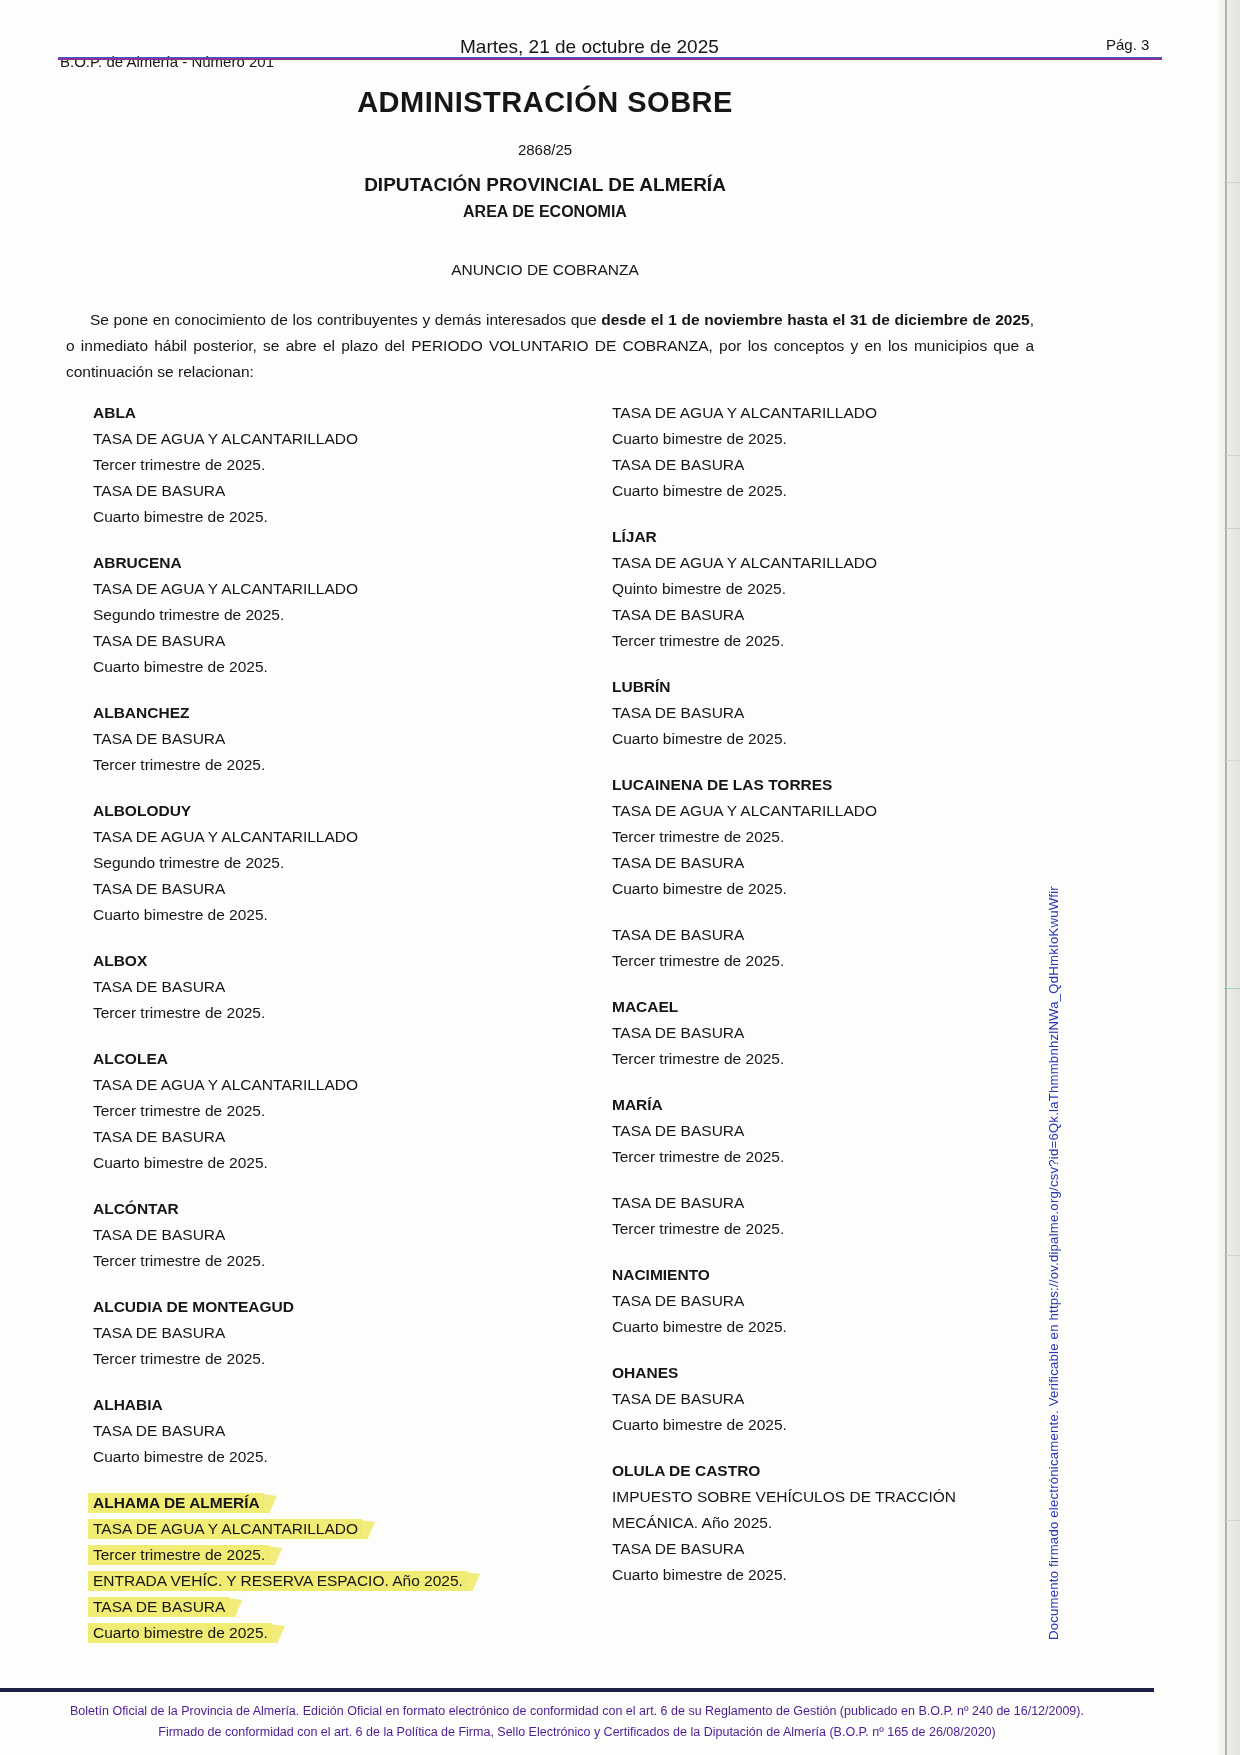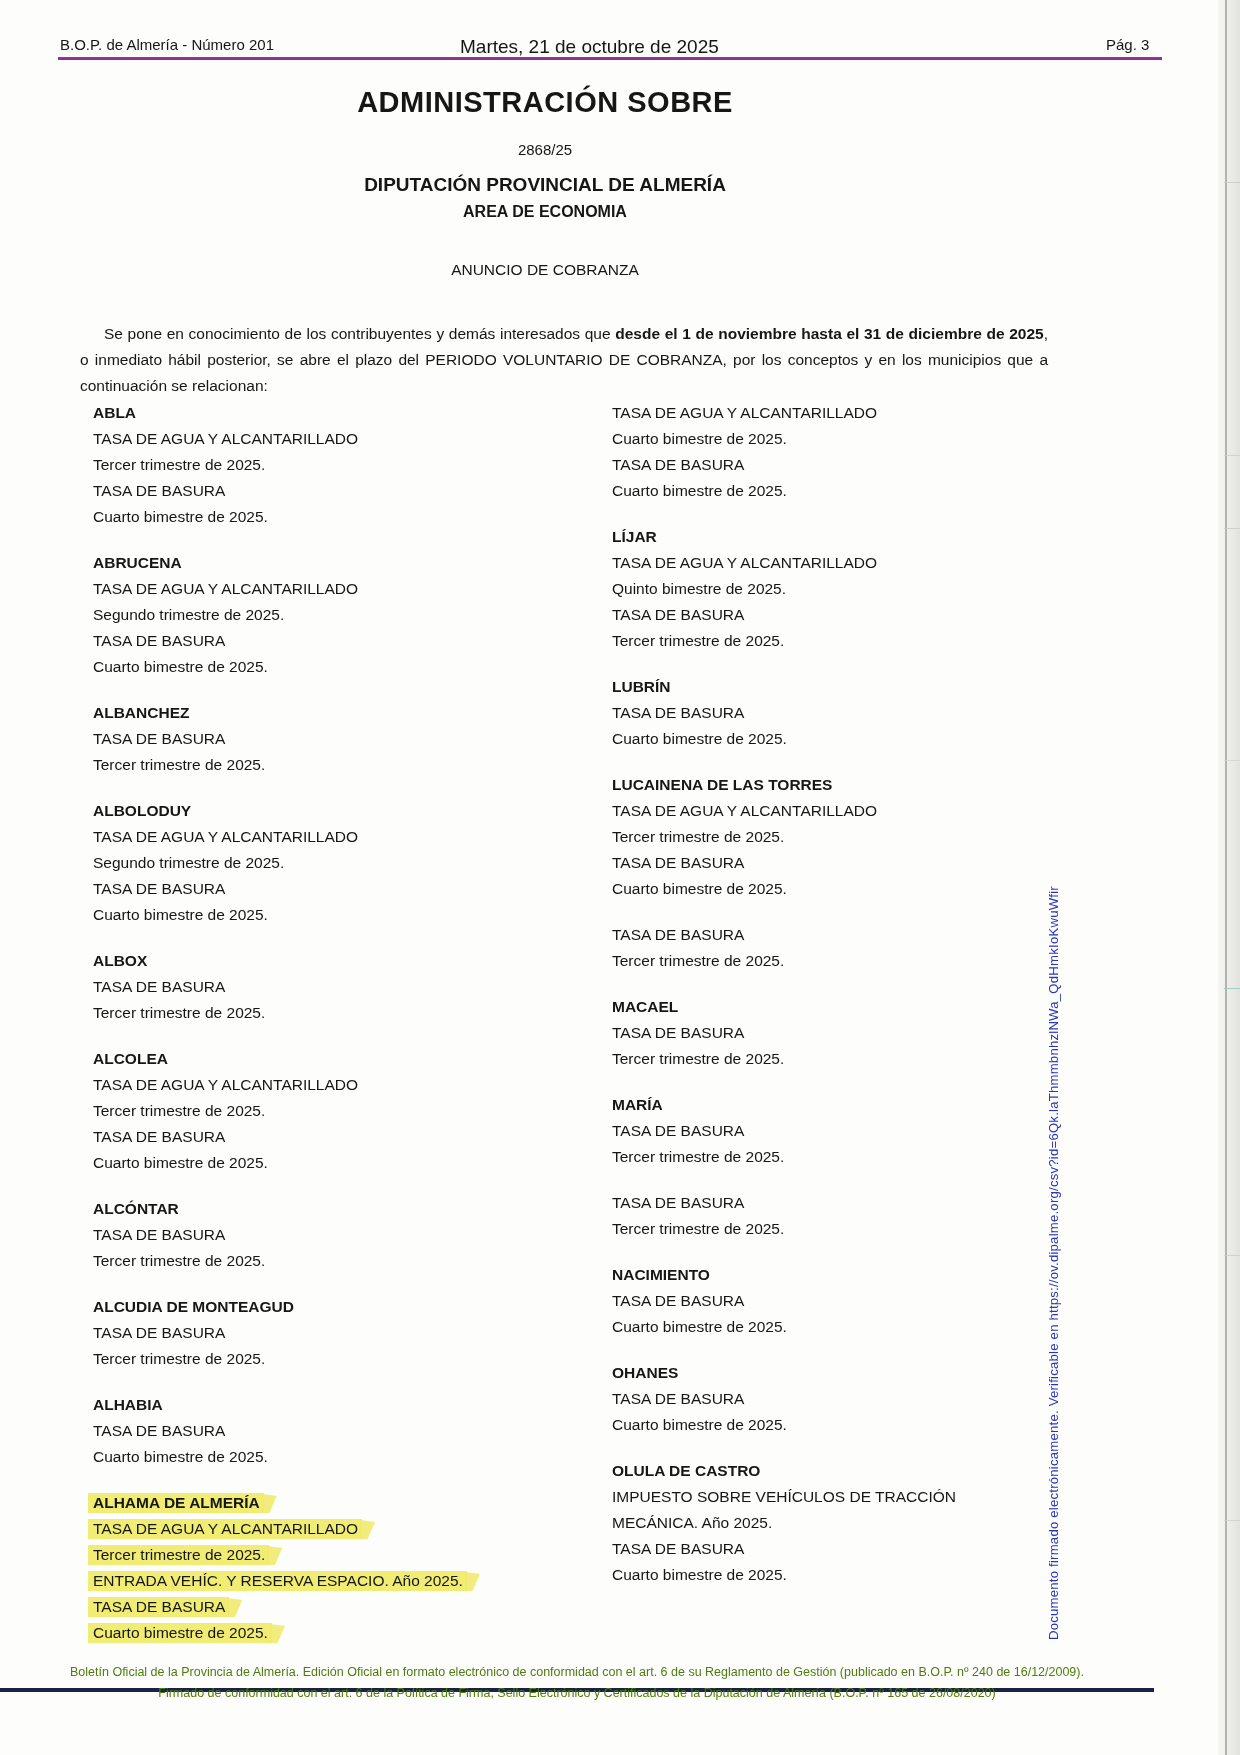--- a/index.html
+++ b/index.html
@@ -3,50 +3,50 @@
 <meta charset="utf-8">
 <style>
   html,body{margin:0;padding:0;background:#e9e9e5;}
   .page{
     position:relative; width:1240px; height:1755px; margin:0 auto;
     background:#fdfdfb; overflow:hidden;
     font-family:"Liberation Sans", sans-serif; color:#161616;
     -webkit-font-smoothing:antialiased;
   }
   
-  .hdr-left{position:absolute; top:36px; left:60px; font-size:15px;}
+  .hdr-left{position:absolute; top:53px; left:60px; font-size:15px;}
   .hdr-center{position:absolute; top:36px; left:460px; font-size:19px;}
   .hdr-right{position:absolute; top:36px; left:1106px; font-size:15px;}
   .hdr-rule{position:absolute; top:57px; left:58px; width:1104px; height:3px;
     background:linear-gradient(#3a5fc8 0 50%, #8a3096 50% 100%);}
   
   .cblock{position:absolute; left:62px; width:966px; text-align:center; margin:0;}
   .h-title{top:86px; font-size:29px; font-weight:bold; letter-spacing:.5px;}
   .h-exp{top:141px; font-size:15px;}
   .h-org{top:174px; font-size:19px; font-weight:bold;}
   .h-dept{top:203px; font-size:16px; font-weight:bold;}
   .h-anuncio{top:261px; font-size:15.5px;}
   
-  .intro{position:absolute; top:303px; left:62px; width:968px; margin:18px;
+  .intro{position:absolute; top:303px; left:62px; width:968px; margin:4px;
     font-size:15.5px; line-height:26px; text-align:justify; text-indent:24px;}
   
   .col{position:absolute; top:400px; font-size:15.5px; line-height:26px;}
   .col-l{left:93px; width:432px;}
   .col-r{left:612px; width:420px;}
   .entry{margin:0 0 20px 0;}
   .mname{font-weight:bold;}
   
   .hl{position:relative; background:#f1ec74; padding:1px 4px 2px 5px; margin-left:-5px;
       box-decoration-break:clone;}
   .hl::after{content:""; position:absolute; right:-13px; top:1px; height:96%; width:15px;
       background:#f0ea6e; clip-path:polygon(0 0,100% 10%,50% 100%,0 100%); opacity:.9;}
   
   .foot-rule{position:absolute; top:1688px; left:0; width:1154px; height:4px; background:#1d2145;}
-  .footer{position:absolute; top:1662px; left:0; width:1154px; text-align:center;
-    font-size:12.5px; line-height:21px; color:#4d7c0f;}
+  .footer{position:absolute; top:1701px; left:0; width:1154px; text-align:center;
+    font-size:12.5px; line-height:21px; color:#4c1d95;}
   
   .side-note{position:absolute; left:1046px; top:688px; height:952px; width:26px;
     writing-mode:vertical-rl; transform:rotate(180deg);
     font-size:13.2px; letter-spacing:.2px; color:#2737b8; white-space:nowrap;}
   
   .scan-edge{position:absolute; top:0; right:0; width:22px; height:100%;
     background:linear-gradient(to right,#f6f6f2,#e2e2de);}
   .edge-line{position:absolute; top:0; right:13px; width:2px; height:100%; background:#a8a8a2; opacity:.85;}
   .hairline{position:absolute; right:0; width:16px; height:1px; opacity:.8;}
   .hl-1{top:182px; background:#c8c8c4;} .hl-2{top:455px; background:#cccfc9;}

